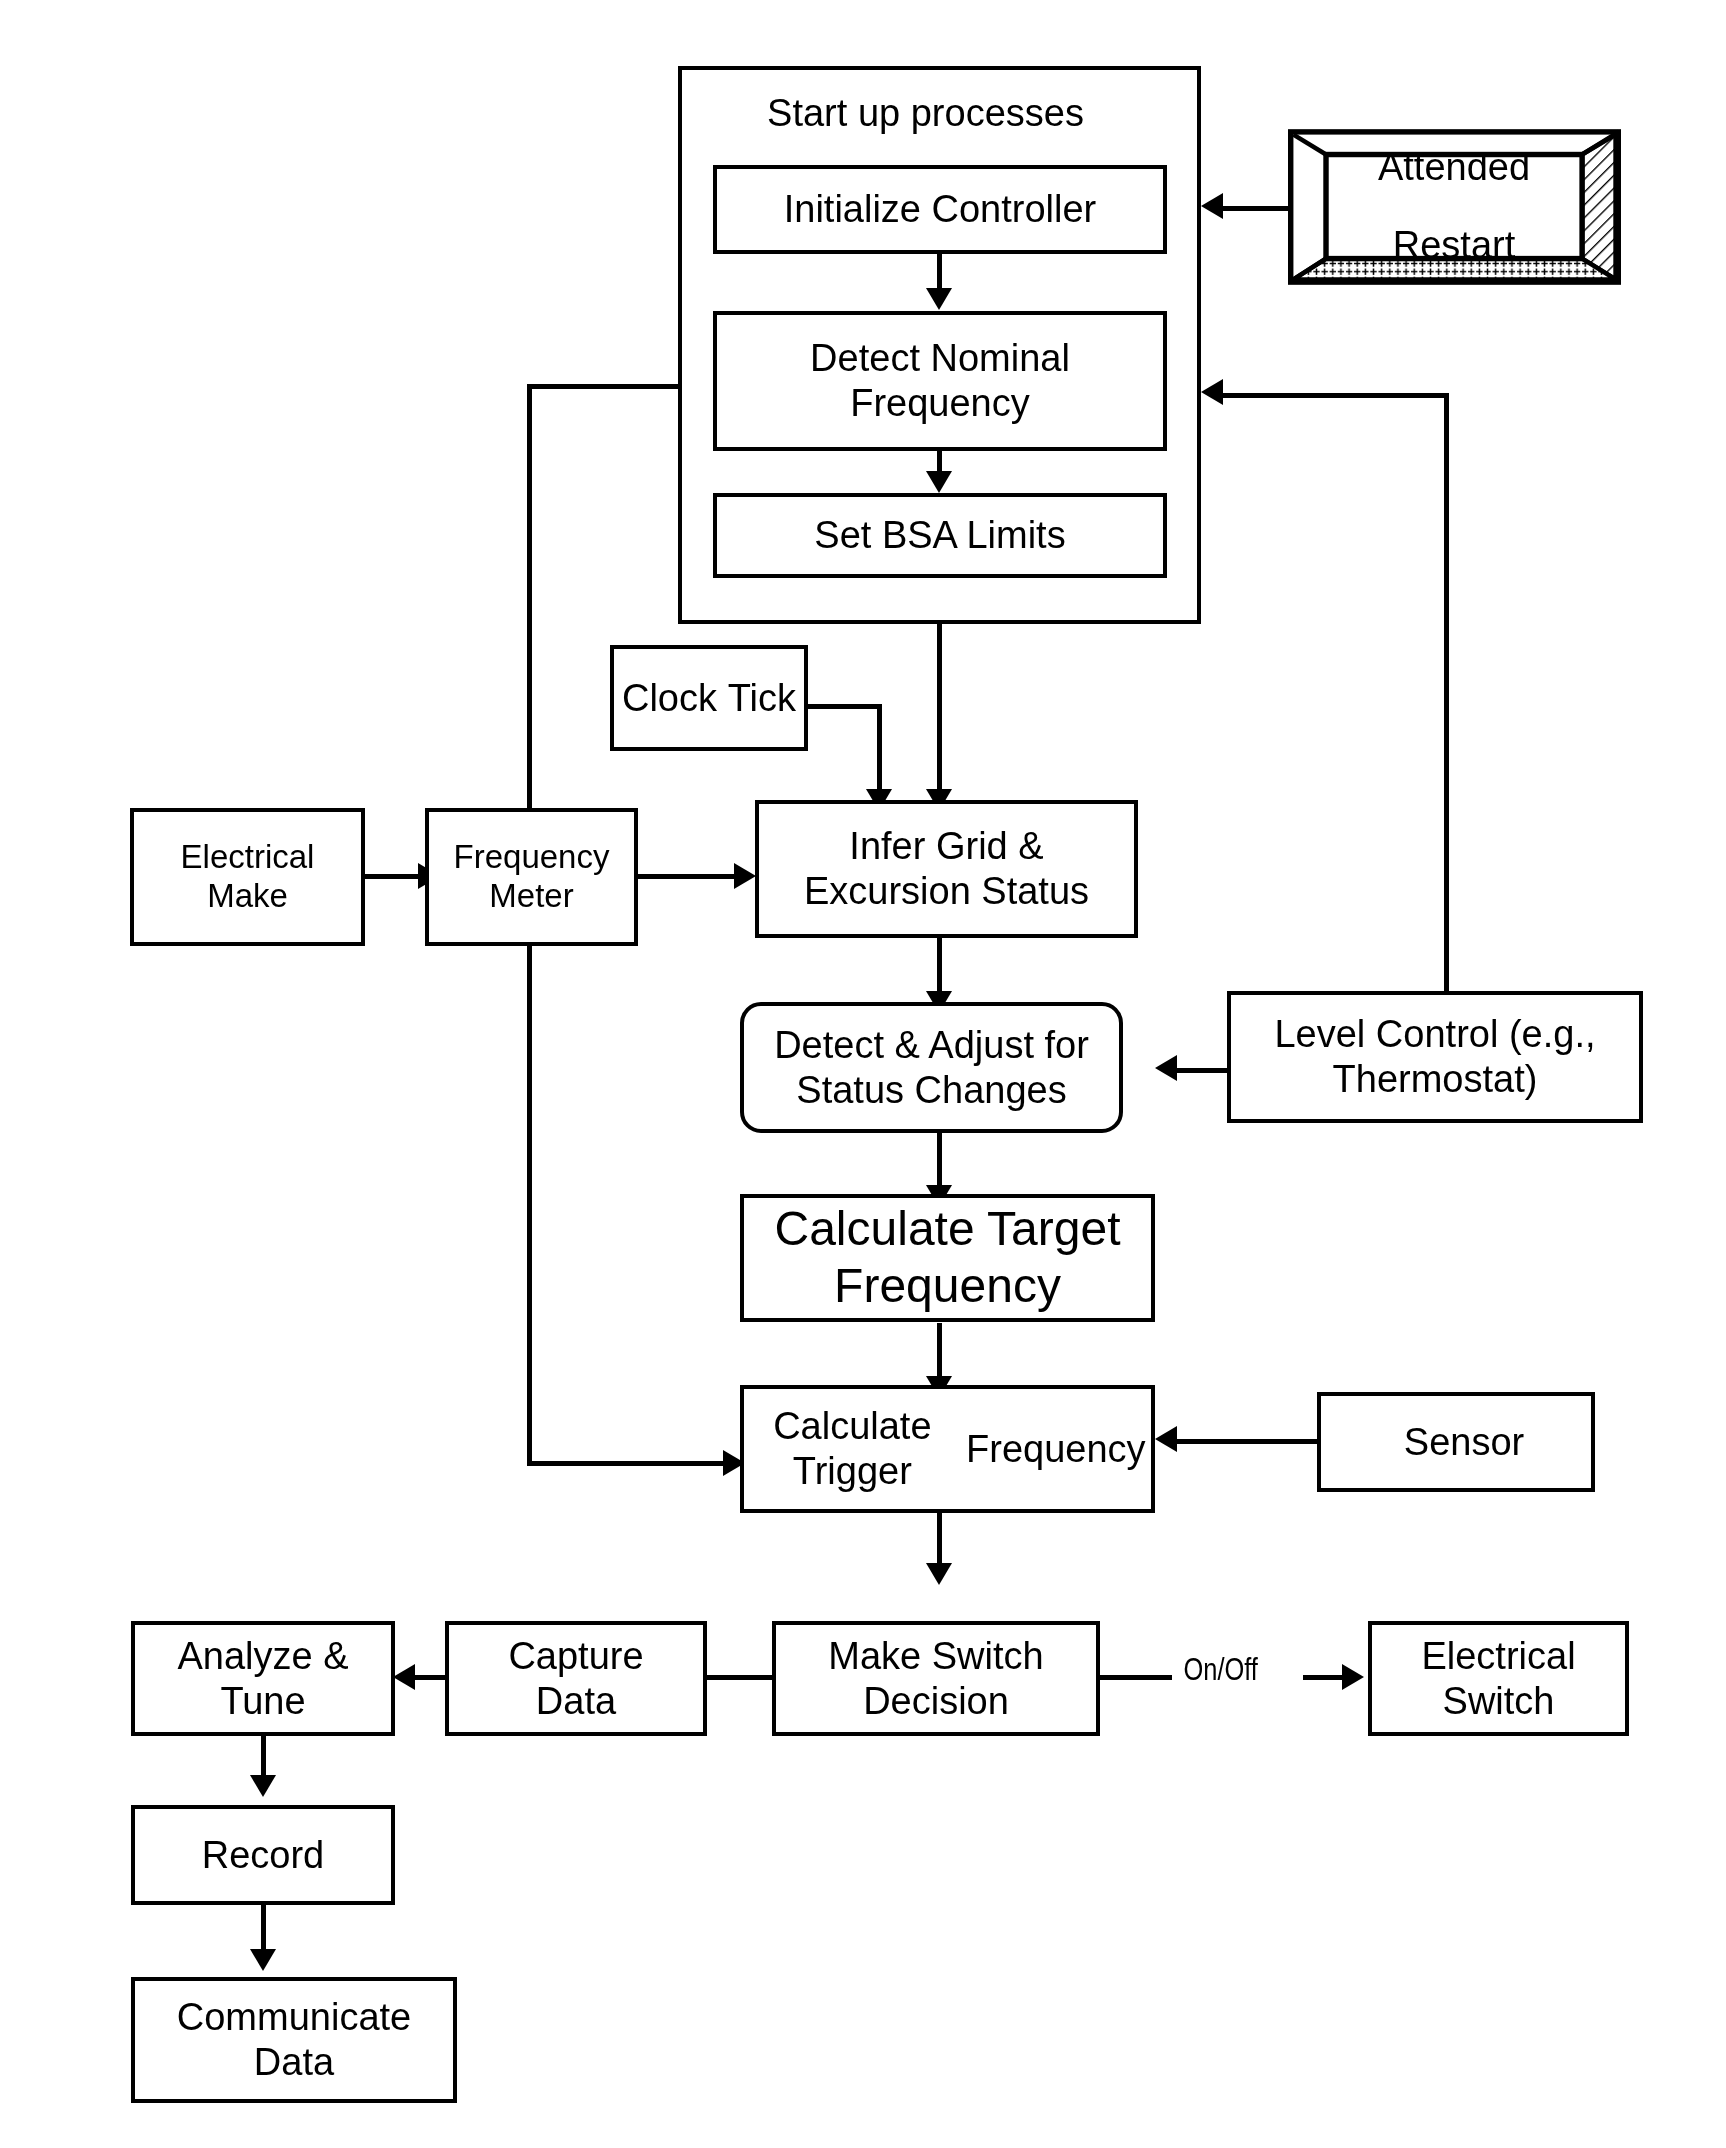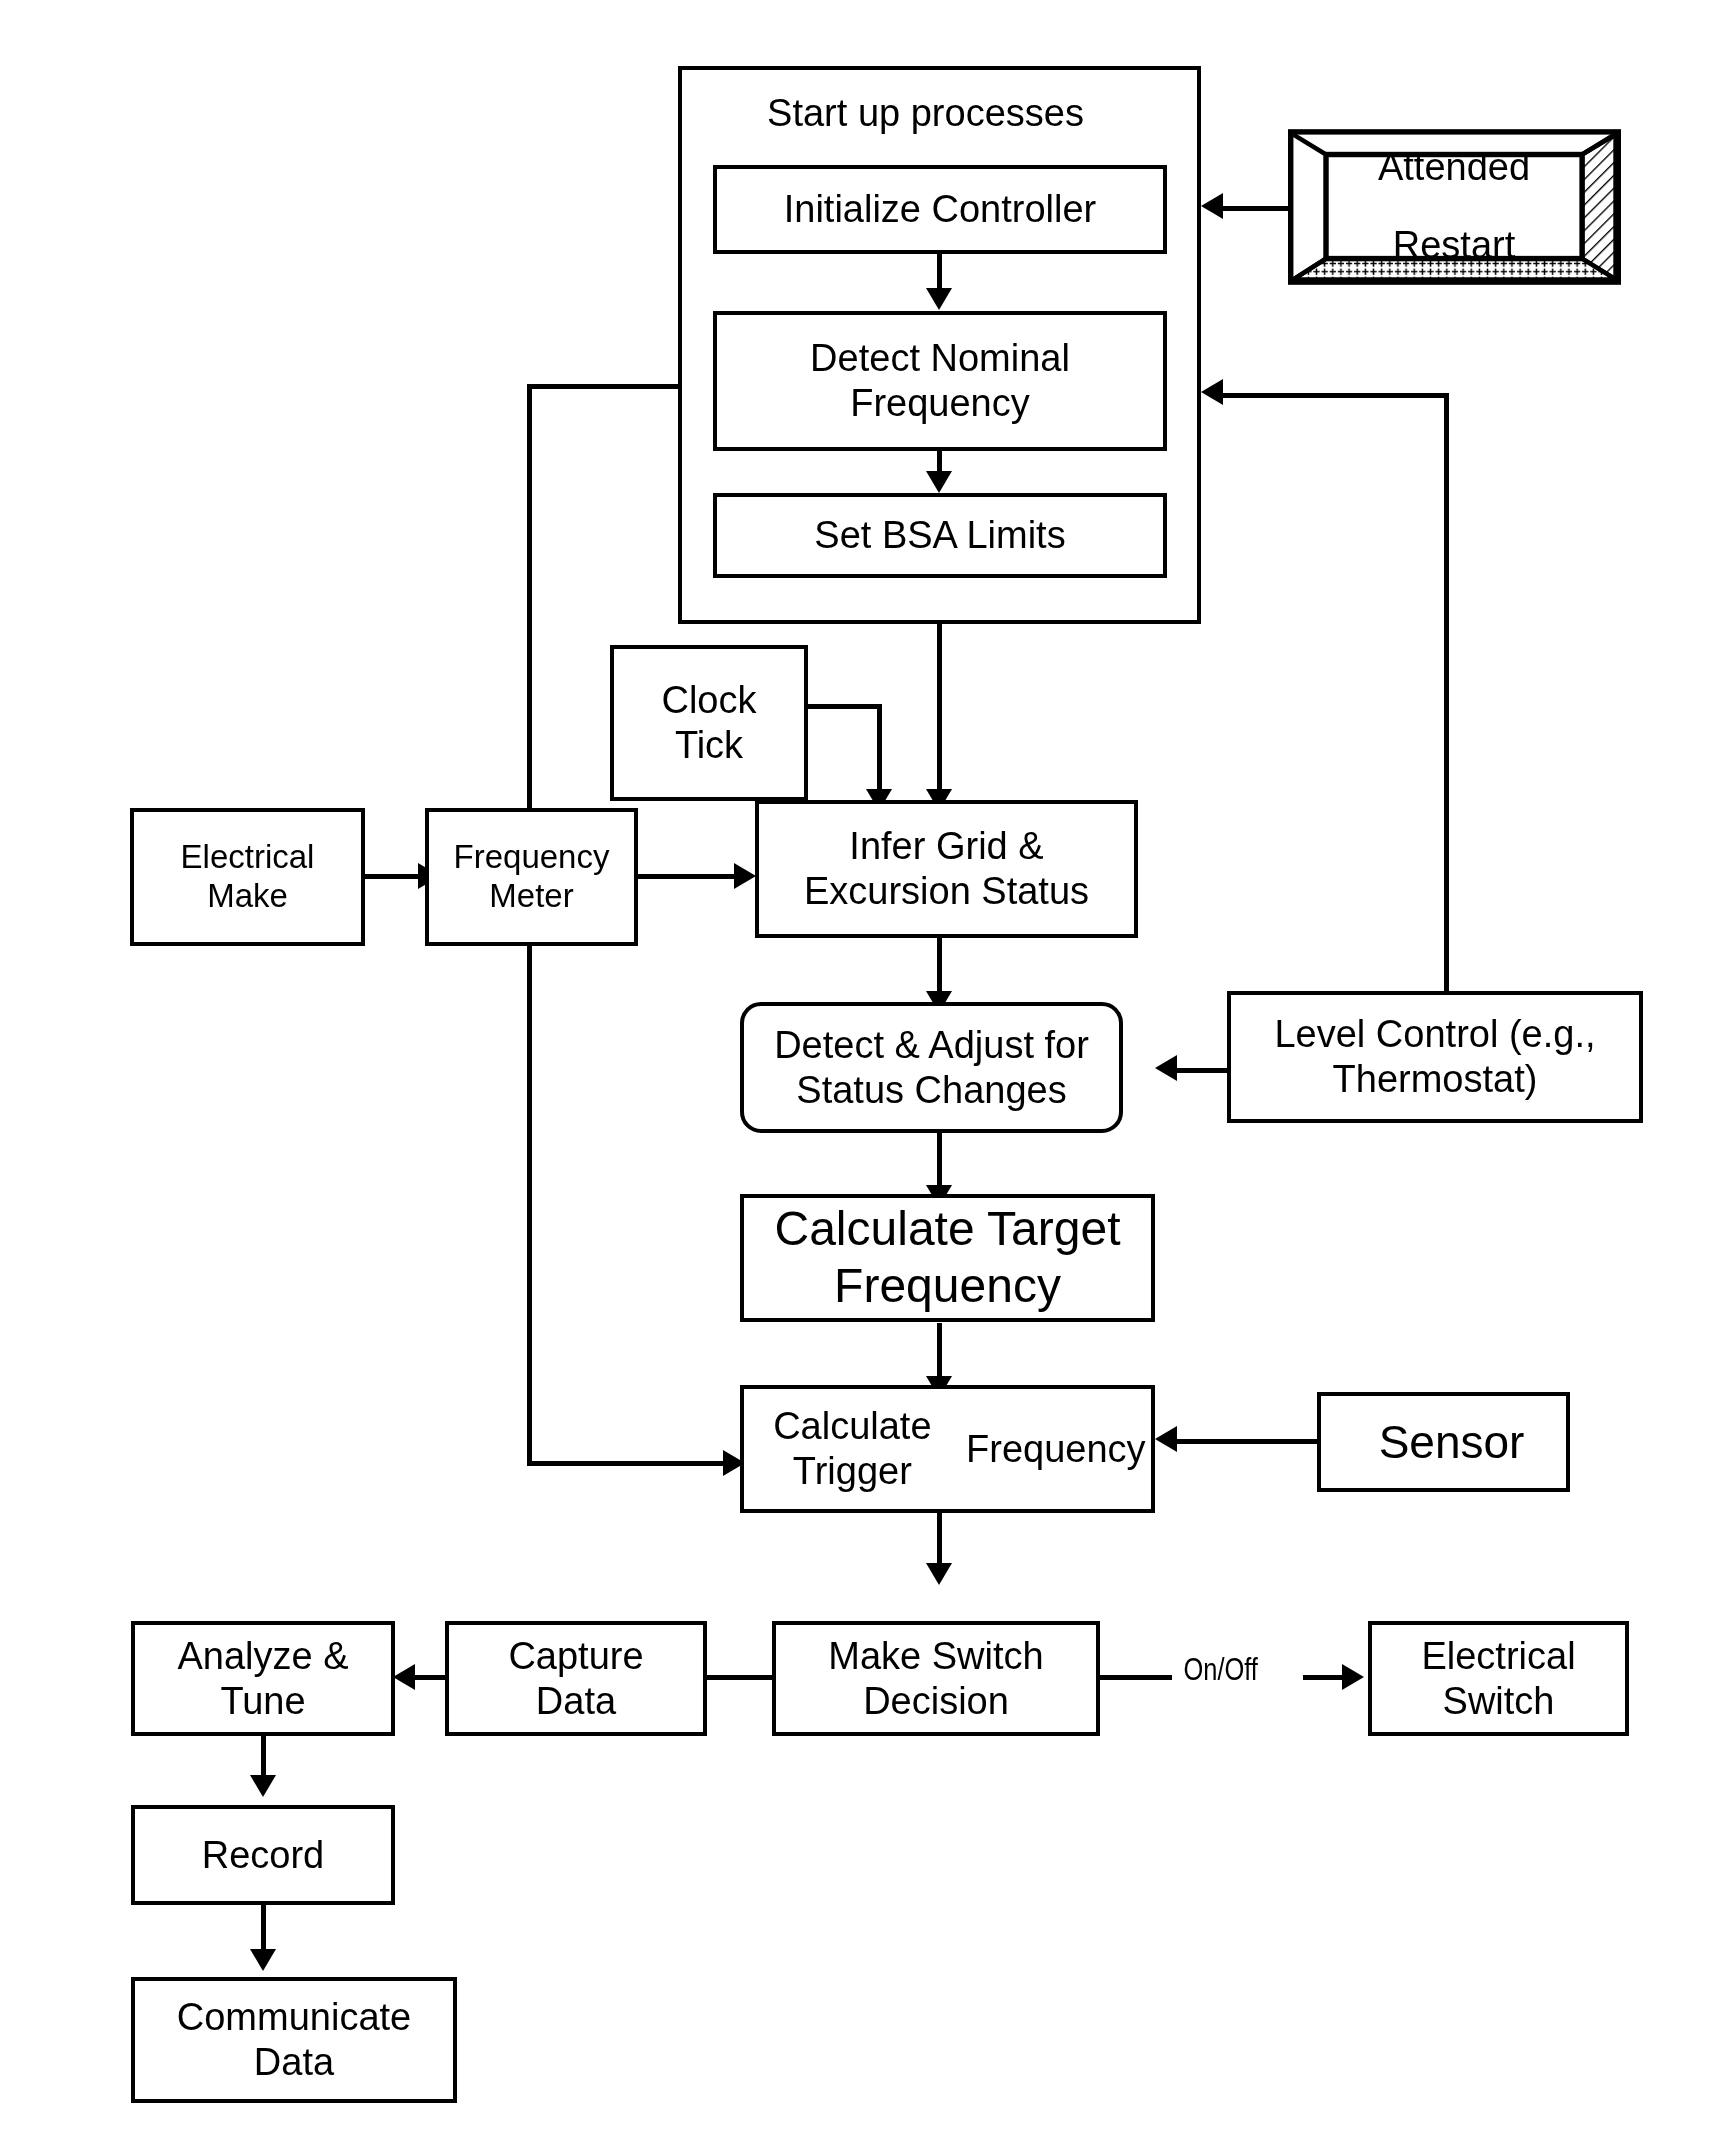--- a/index.html
+++ b/index.html
@@ -131,21 +131,21 @@
   <div class="ah ah-left" style="left:1201px;top:379px;"></div>
 
   <div class="ln ln-h" style="left:527px;top:384px;width:154px;"></div>
   <div class="ln ln-v" style="left:527px;top:384px;height:1082px;"></div>
   <div class="ln ln-h" style="left:527px;top:1461px;width:201px;"></div>
   <div class="ah ah-right" style="left:723px;top:1450px;"></div>
 
   <div class="ln ln-v" style="left:937px;top:624px;height:175px;"></div>
   <div class="ah ah-down" style="left:926px;top:789px;"></div>
 
-  <div class="box" style="left:610px;top:645px;width:198px;height:156px;font-size:38px;flex-direction:column;">
+  <div class="box" style="left:610px;top:645px;width:198px;height:106px;font-size:38px;flex-direction:row;">
     <span>Clock</span>
     <span>Tick</span>
   </div>
   <div class="ln ln-h" style="left:805px;top:704px;width:77px;"></div>
   <div class="ln ln-v" style="left:877px;top:704px;height:90px;"></div>
   <div class="ah ah-down" style="left:866px;top:789px;"></div>
 
   <div class="box" style="left:130px;top:808px;width:235px;height:138px;font-size:33px;flex-direction:column;">
     <span>Electrical</span>
     <span>Make</span>
@@ -189,21 +189,21 @@
   </div>
 
   <div class="ln ln-v" style="left:937px;top:1323px;height:65px;"></div>
   <div class="ah ah-down" style="left:926px;top:1376px;"></div>
 
   <div class="box" style="left:740px;top:1385px;width:415px;height:128px;font-size:38px;flex-direction:row;">
     <span>Calculate Trigger</span>
     <span>Frequency</span>
   </div>
 
-  <div class="box" style="left:1317px;top:1392px;width:253px;height:100px;font-size:46px;padding-left:16px;">
+  <div class="box" style="left:1317px;top:1392px;width:278px;height:100px;font-size:38px;padding-left:16px;">
     <span>Sensor</span>
   </div>
   <div class="ln ln-h" style="left:1176px;top:1439px;width:145px;"></div>
   <div class="ah ah-left" style="left:1155px;top:1426px;"></div>
 
   <div class="ln ln-v" style="left:937px;top:1513px;height:62px;"></div>
   <div class="ah ah-down" style="left:926px;top:1563px;"></div>
 
   <div class="box" style="left:772px;top:1621px;width:328px;height:115px;font-size:38px;flex-direction:column;">
     <span>Make Switch</span>

